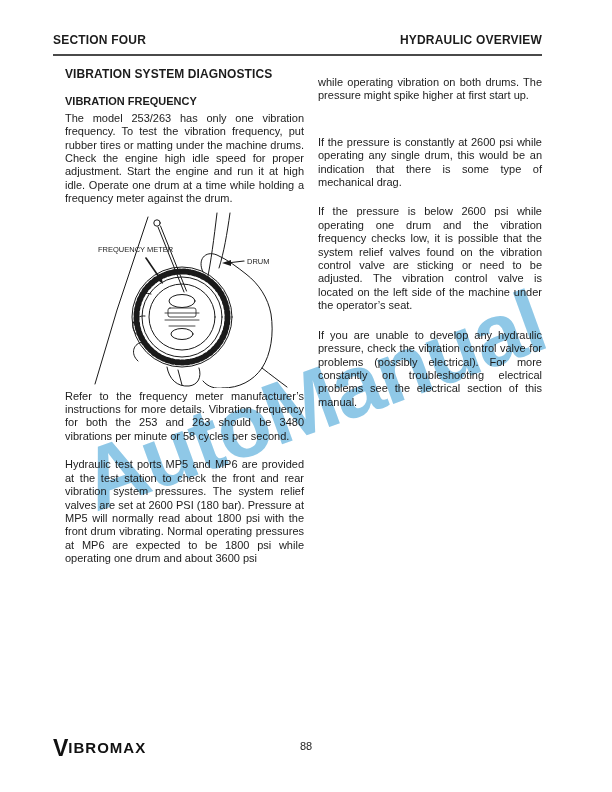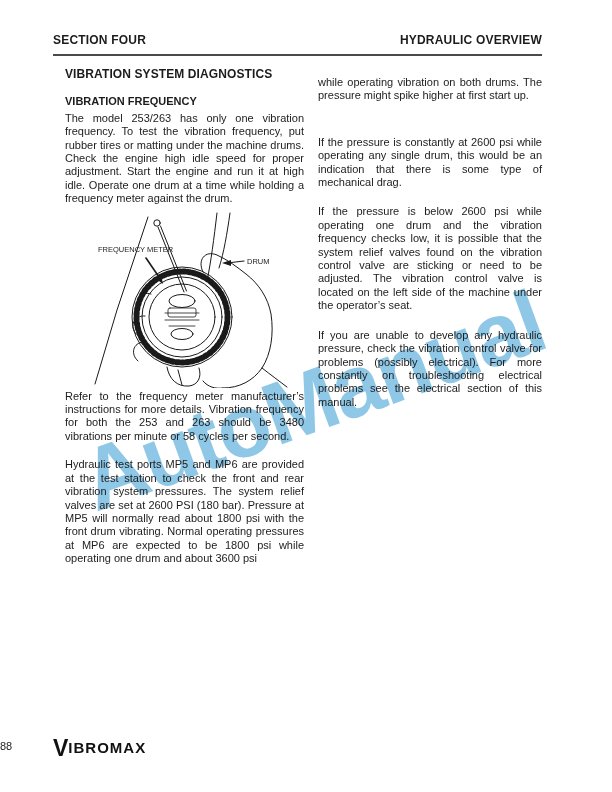--- a/index.html
+++ b/index.html
@@ -50,21 +50,21 @@
   .figure svg { display: block; }
   .fig-label { font-size: 7.5px; fill: #1c1c1c; font-family: "Liberation Sans", sans-serif; }
   .footer-logo {
     position: absolute; left: 53px; top: 735px;
     font-weight: bold; color: #111; white-space: nowrap;
   }
   .logo-initial { font-size: 23px; letter-spacing: 0; vertical-align: -3px; }
   .logo-rest { font-size: 15px; letter-spacing: 1px; }
   .page-number {
     position: absolute; left: 0; right: 0; top: 740px;
-    font-size: 11px;
+    text-align: center; font-size: 11px;
   }
 </style>
 </head>
 <body>
 
 <div class="page">
 
   <div class="watermark">AutoManual</div>
 
   <div class="layer">

